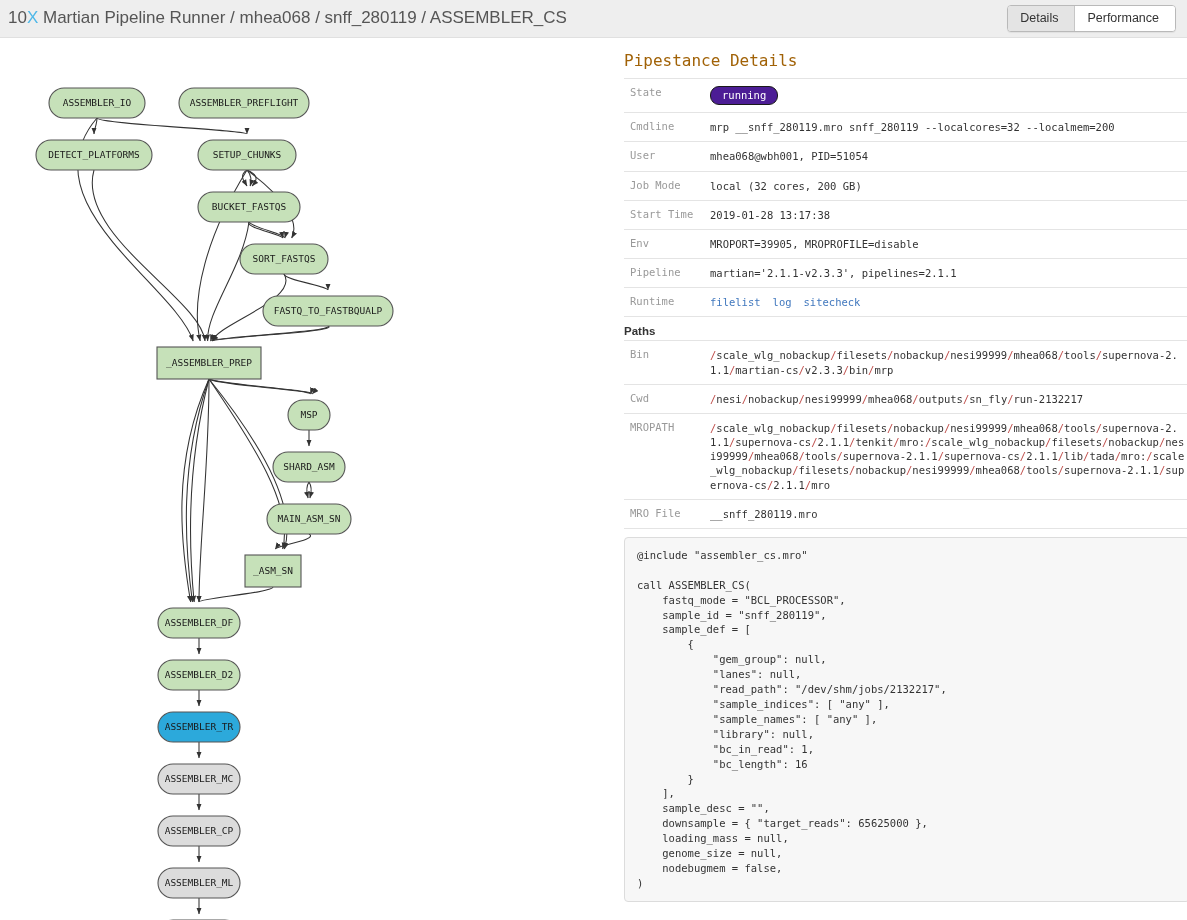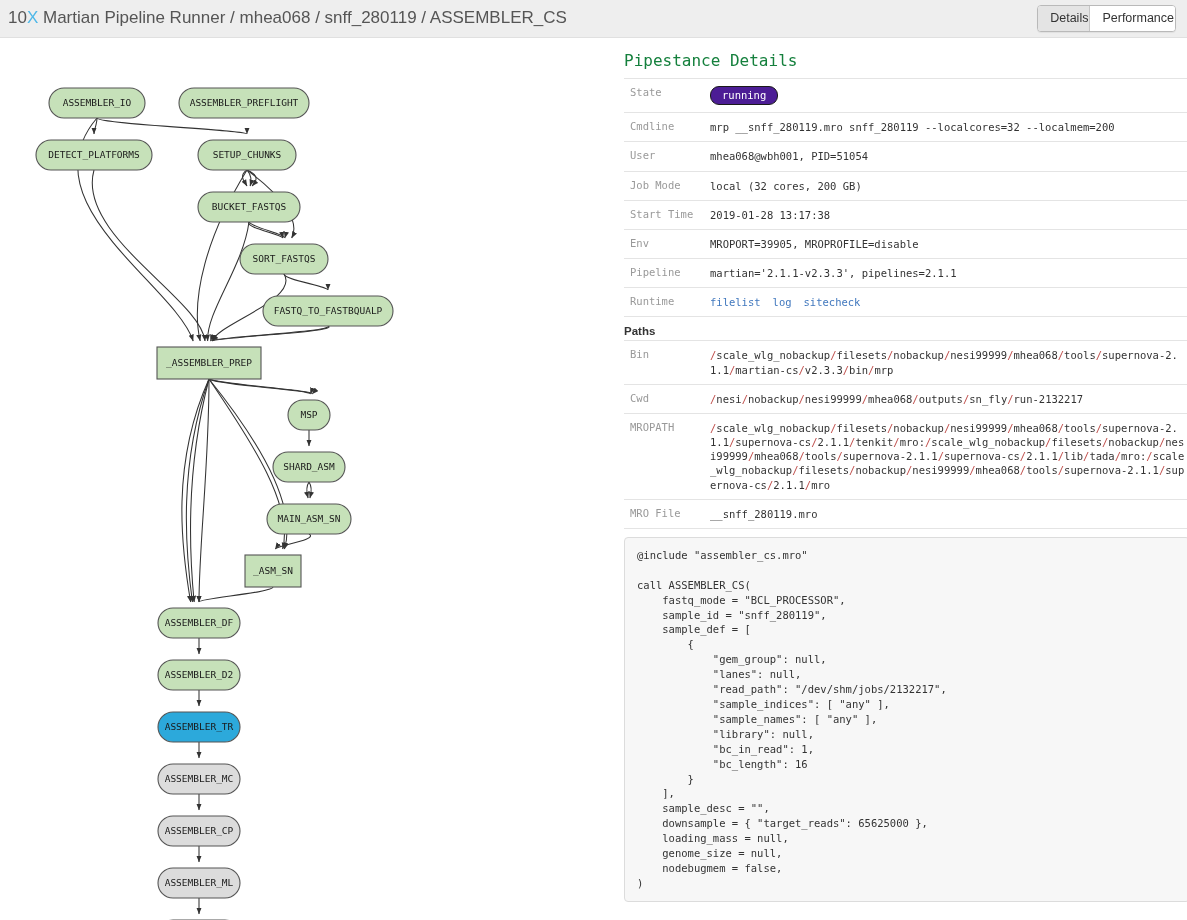--- a/index.html
+++ b/index.html
@@ -24,21 +24,21 @@
   }
   #brand .ten { color:#555; }
   #brand .x { color:#4FB8E8; }
   #btn-group {
     position:absolute; right:11px; top:5px;
     display:flex; border:1px solid #b9b9b9; border-radius:4px;
     overflow:hidden; background:#fff;
     box-shadow:0 1px 1px rgba(0,0,0,.06);
   }
   #btn-group .btn {
-    font-size:12.5px; padding:5px 1px 6px 12px; cursor:pointer;
+    font-size:12.5px; padding:5px 16px 6px 12px; cursor:pointer;
     color:#333; background:#fff; border:0; outline:0;
     font-family:"Liberation Sans", sans-serif;
   }
   #btn-group .btn.active { background:#e4e4e4; }
   #btn-group .btn + .btn { border-left:1px solid #c6c6c6; }
 
   
   #graph-panel {
     position:absolute; left:0; top:39px; width:610px; height:881px;
     overflow:hidden; background:#fff;
@@ -52,21 +52,21 @@
   .gnode .shape { stroke:#555; stroke-width:1.1; }
   .edge { fill:none; stroke:#333; stroke-width:1.05; }
 
   
   #details {
     position:absolute; left:610px; top:39px; width:577px; height:881px;
     overflow:hidden; background:#fff; padding:8px 8px 0 14px;
   }
   #details-title {
     font-family:"DejaVu Sans Mono","Liberation Mono", monospace;
-    font-size:16px; color:#15803d; margin:4px 0 8px 0; font-weight:400;
+    font-size:16px; color:#a16207; margin:4px 0 8px 0; font-weight:400;
   }
   .sec-head {
     font-size:11.5px; font-weight:bold; color:#333; margin:0 0 3px 0;
     font-family:"Liberation Sans", sans-serif;
   }
   table.kv { width:566px; border-collapse:collapse; margin-bottom:8px; }
   table.kv tr { border-top:1px solid #e4e4e4; }
   table.kv tr:last-child { border-bottom:1px solid #e4e4e4; }
   table.kv td { padding:7px 4px 7px 4px; vertical-align:top; }
   table.kv td.k {

